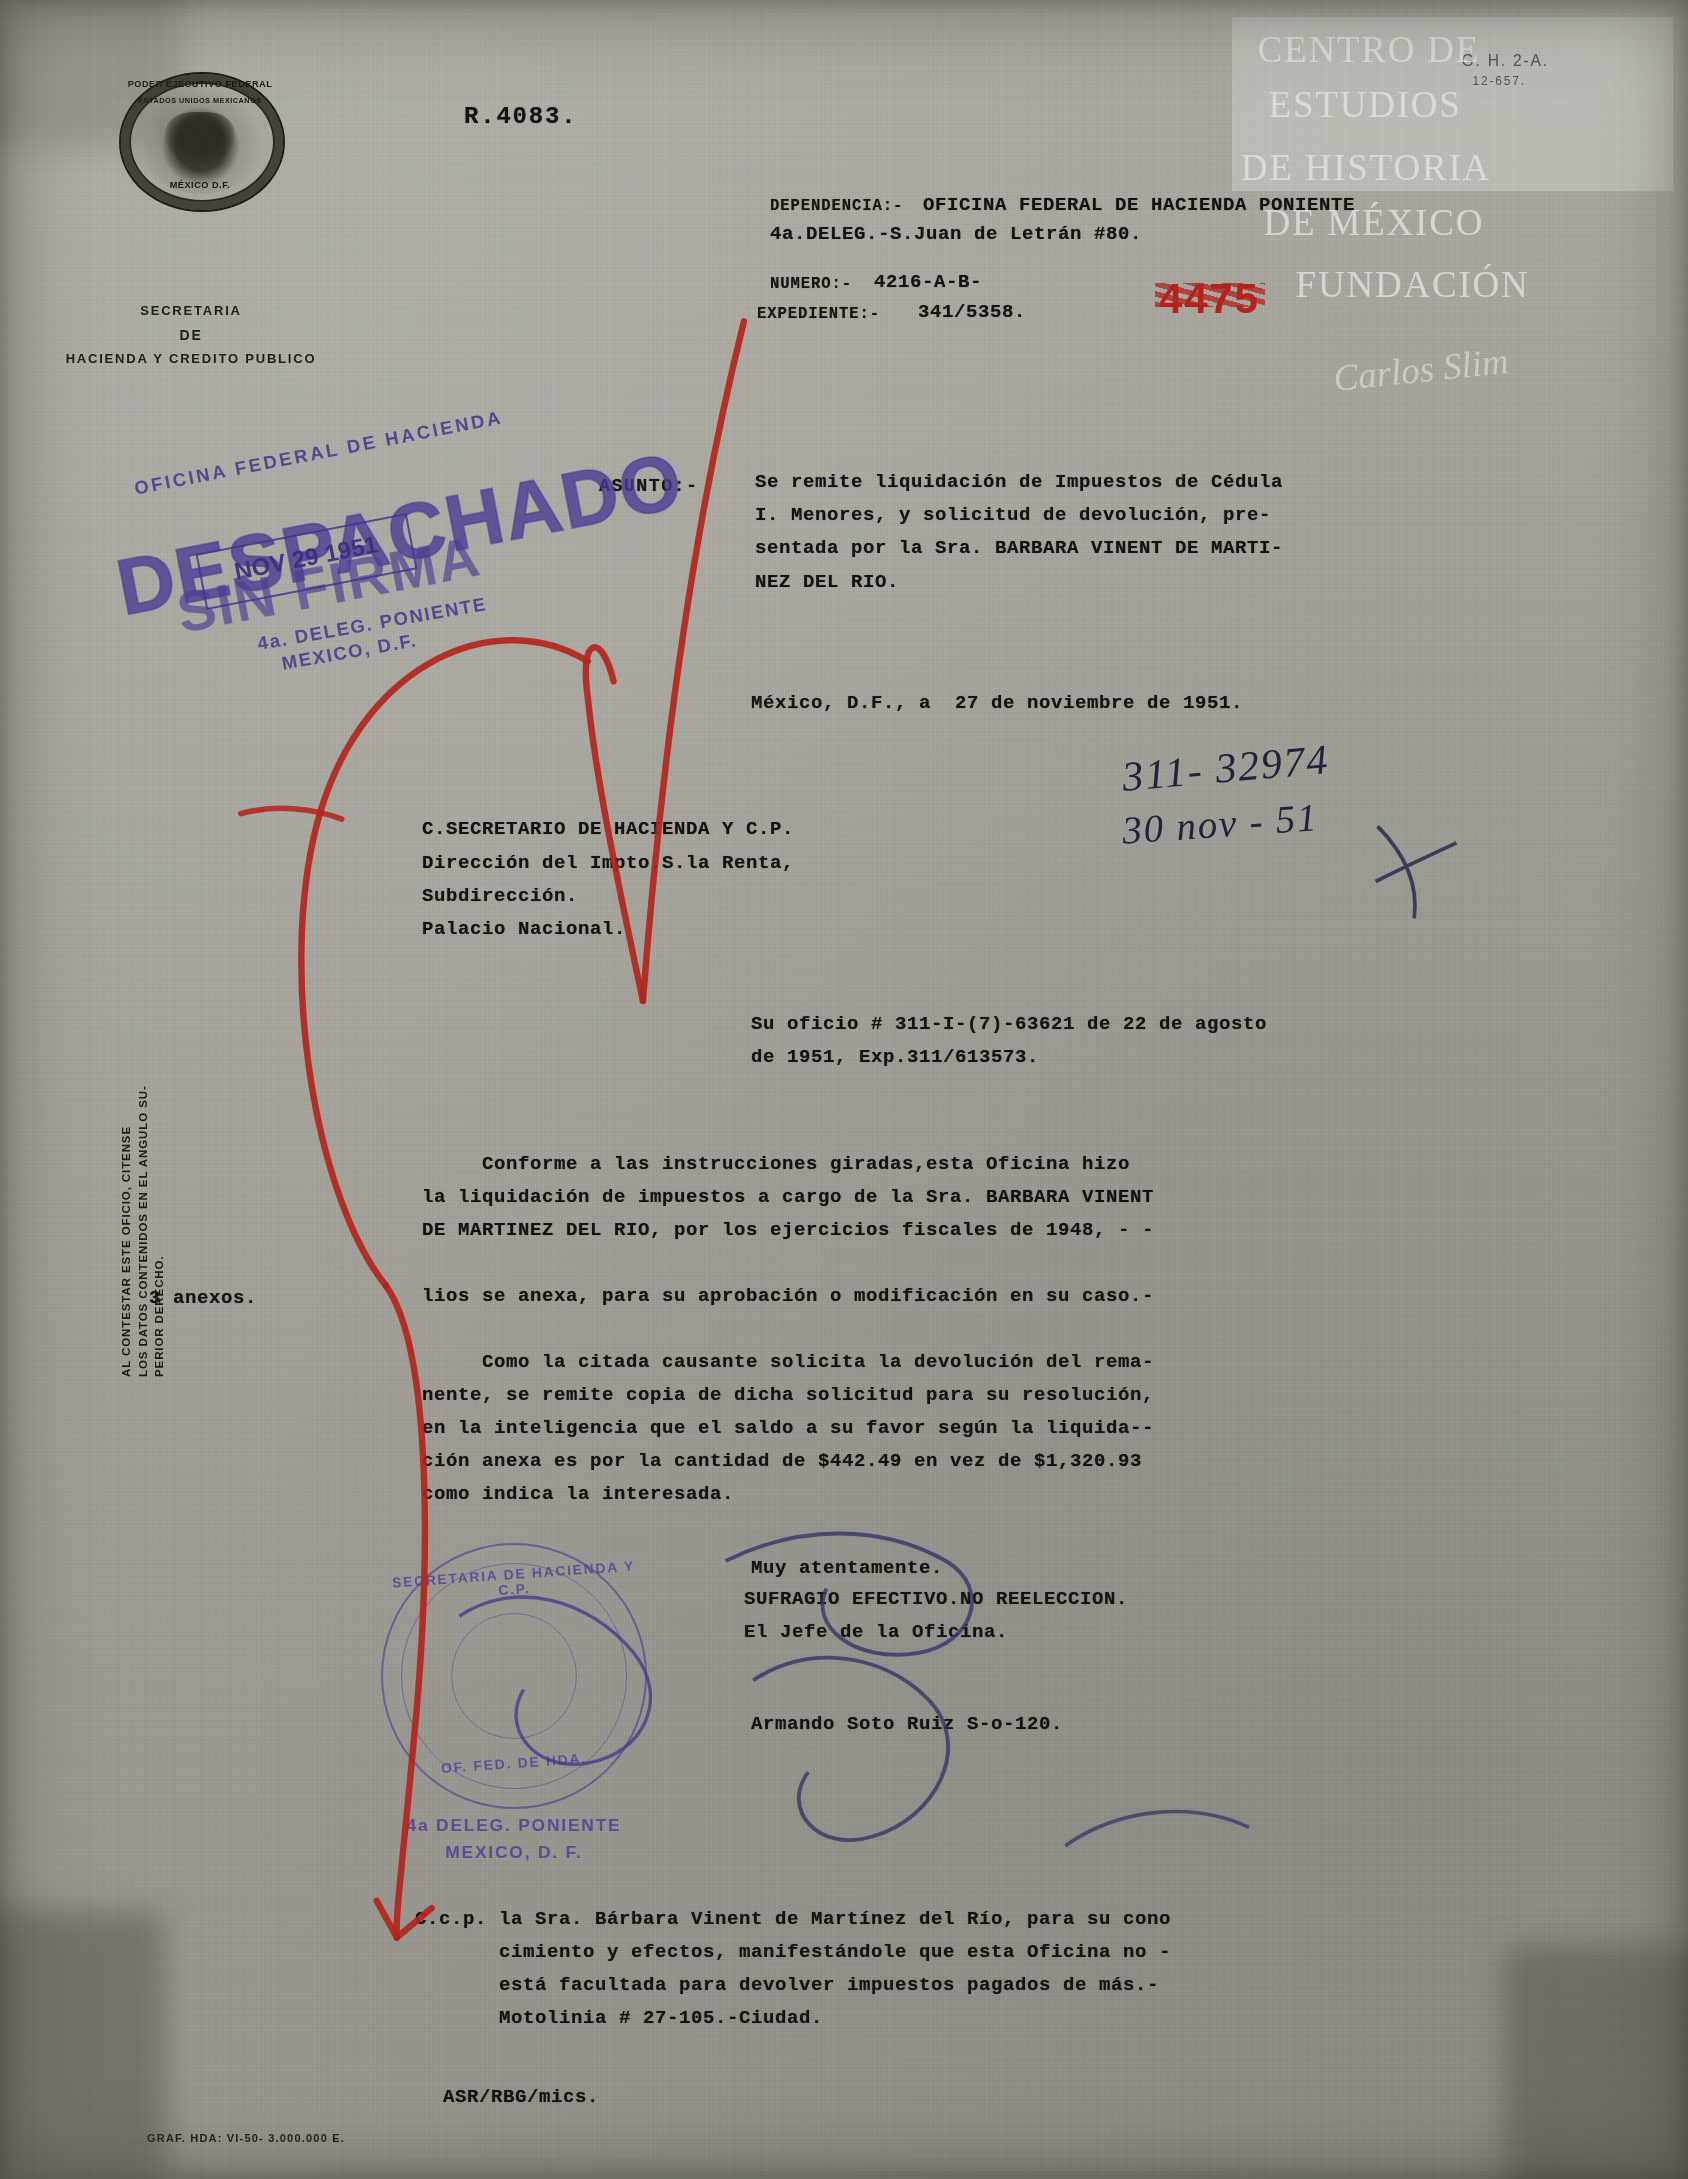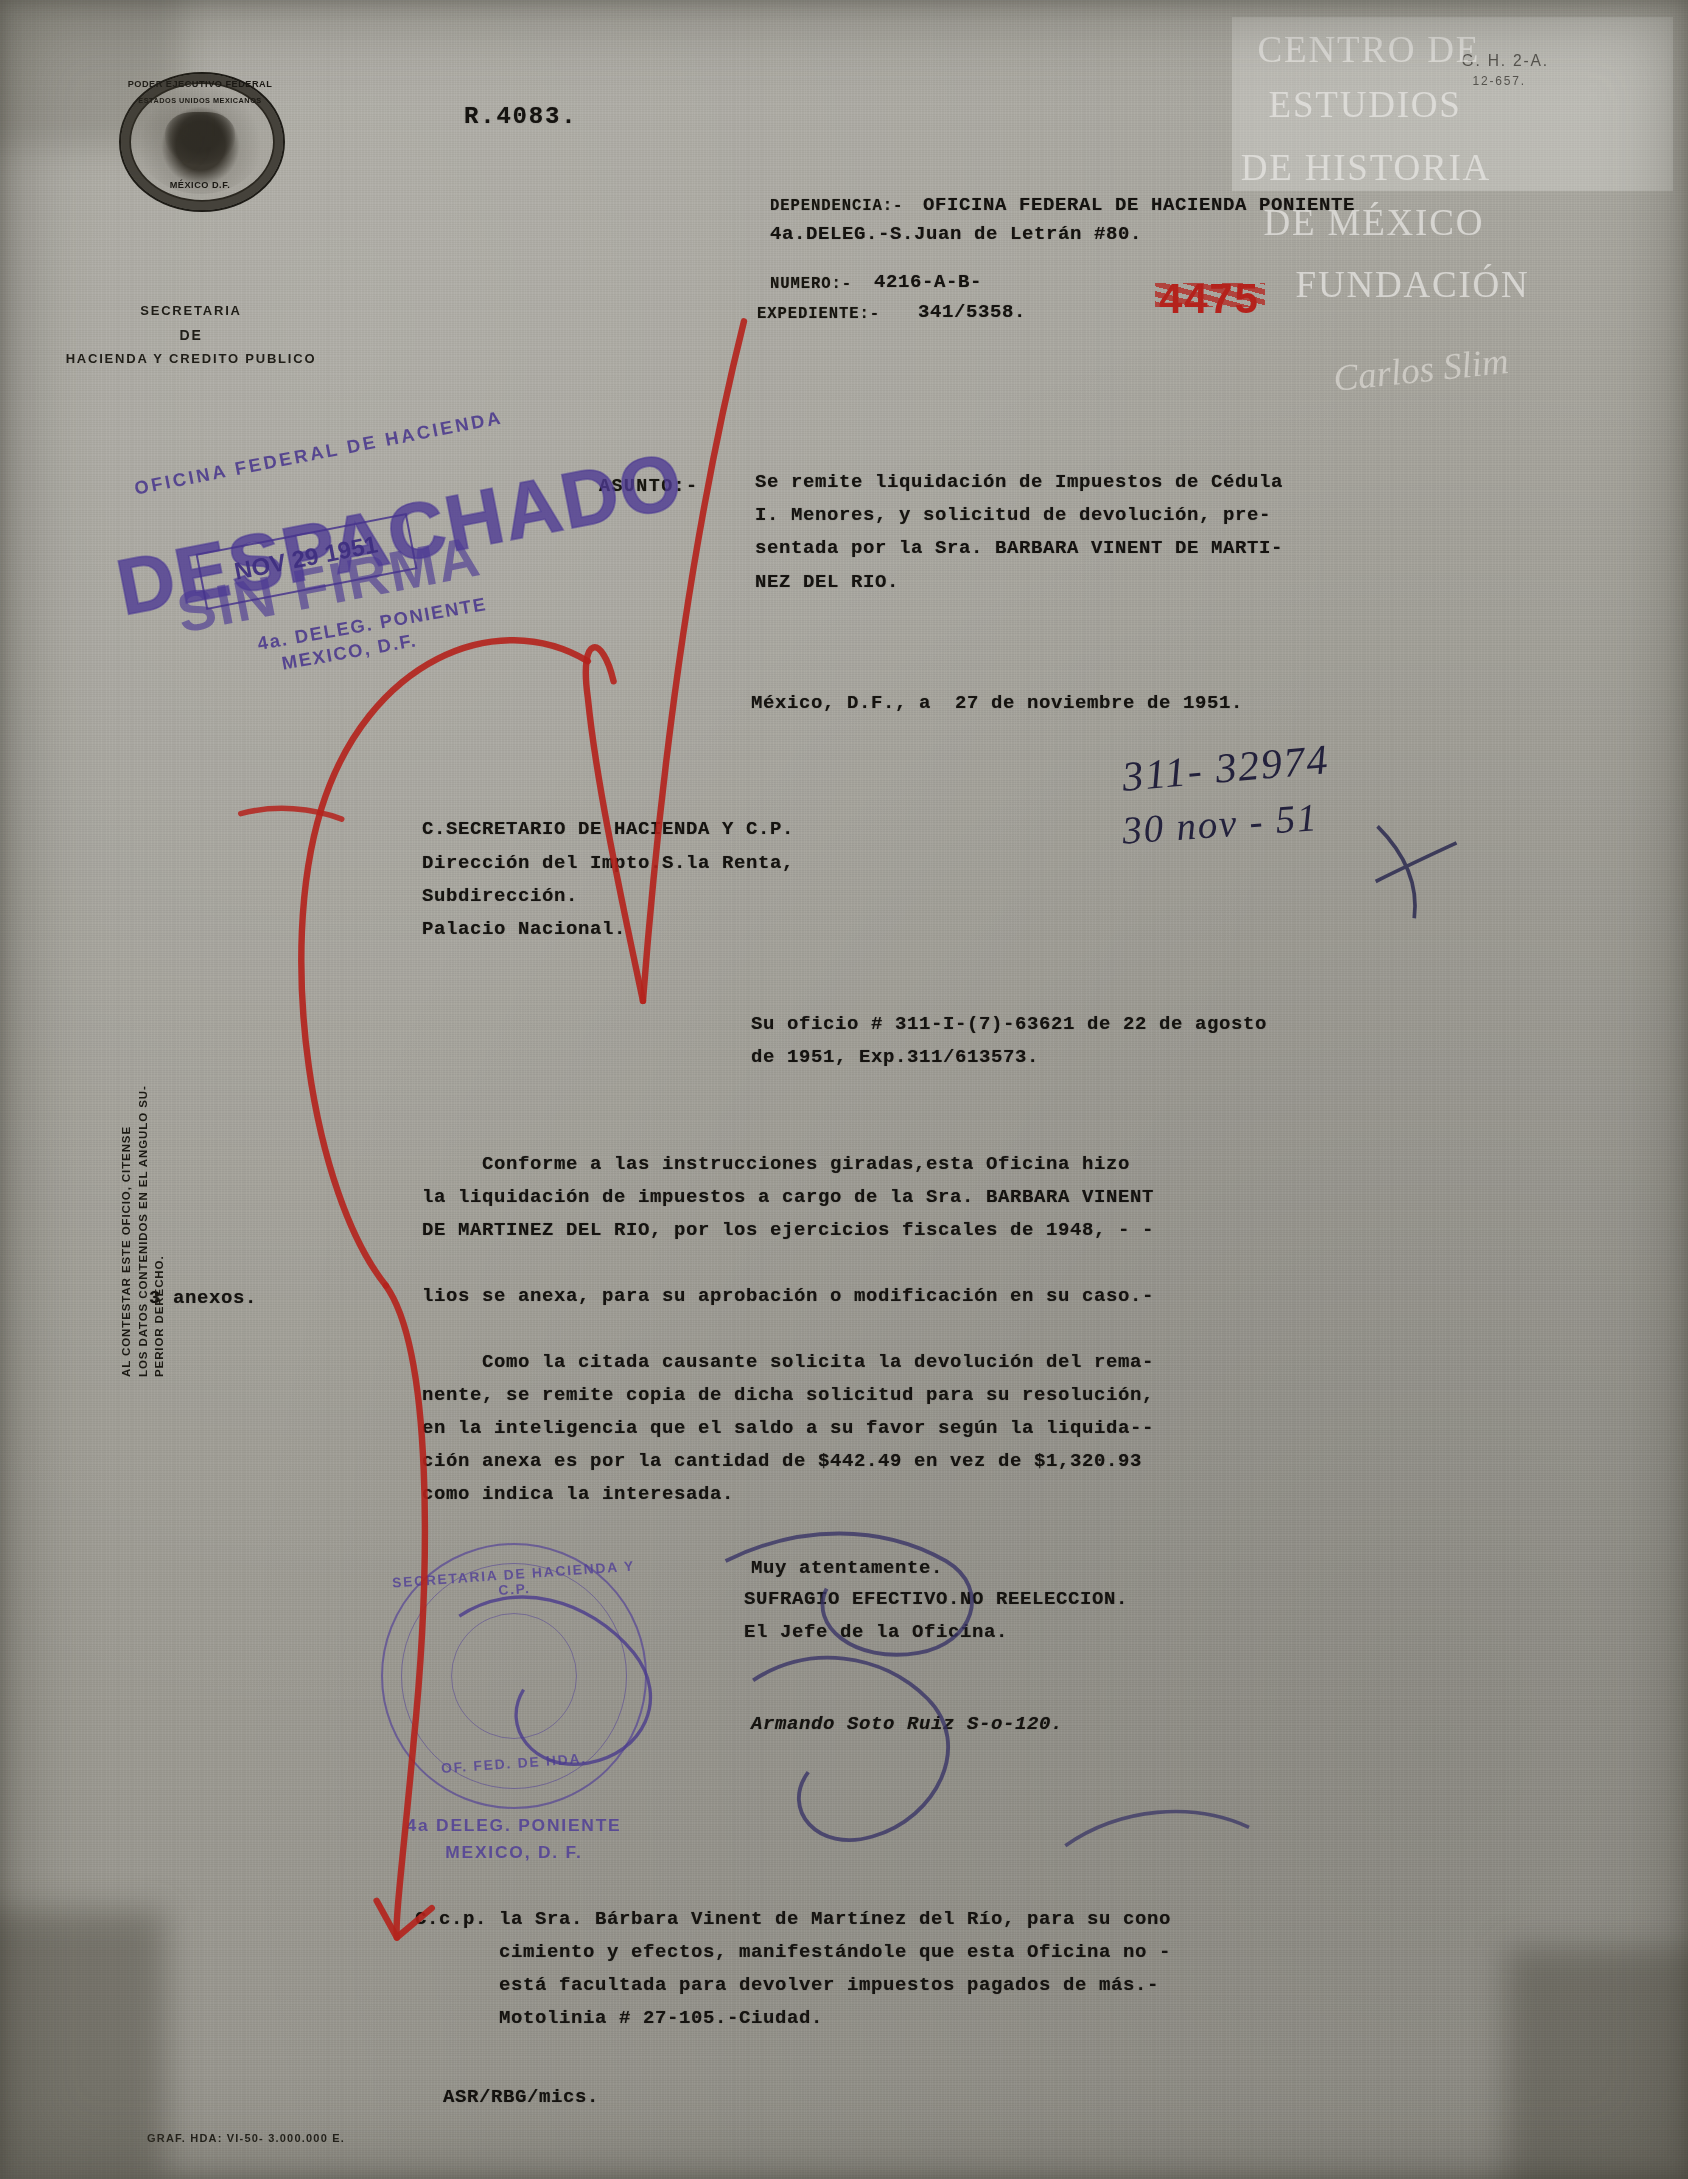--- a/index.html
+++ b/index.html
@@ -249,21 +249,21 @@
 
   <div class="t typed" style="left:422px;top:1348px;">     Como la citada causante solicita la devolución del rema-</div>
   <div class="t typed" style="left:422px;top:1381px;">nente, se remite copia de dicha solicitud para su resolución,</div>
   <div class="t typed" style="left:422px;top:1414px;">en la inteligencia que el saldo a su favor según la liquida--</div>
   <div class="t typed" style="left:422px;top:1447px;">ción anexa es por la cantidad de $442.49 en vez de $1,320.93</div>
   <div class="t typed" style="left:422px;top:1480px;">como indica la interesada.</div>
 
   <div class="t typed" style="left:751px;top:1554px;">Muy atentamente.</div>
   <div class="t typed" style="left:744px;top:1585px;">SUFRAGIO EFECTIVO.NO REELECCION.</div>
   <div class="t typed" style="left:744px;top:1618px;">El Jefe de la Oficina.</div>
-  <div class="t typed" style="left:751px;top:1710px;font-style:italic;">Armando Soto Ruiz S-o-120.</div>
+  <div class="t typed" style="left:751px;top:1710px;">Armando Soto Ruiz S-o-120.</div>
 
   <div class="t typed" style="left:415px;top:1905px;">C.c.p. la Sra. Bárbara Vinent de Martínez del Río, para su cono</div>
   <div class="t typed" style="left:415px;top:1938px;">       cimiento y efectos, manifestándole que esta Oficina no -</div>
   <div class="t typed" style="left:415px;top:1971px;">       está facultada para devolver impuestos pagados de más.-</div>
   <div class="t typed" style="left:415px;top:2004px;">       Motolinia # 27-105.-Ciudad.</div>
 
   <div class="t typed" style="left:443px;top:2083px;">ASR/RBG/mics.</div>
 
   <div id="sidenote">AL CONTESTAR ESTE OFICIO, CITENSE
 LOS DATOS CONTENIDOS EN EL ANGULO SU-

